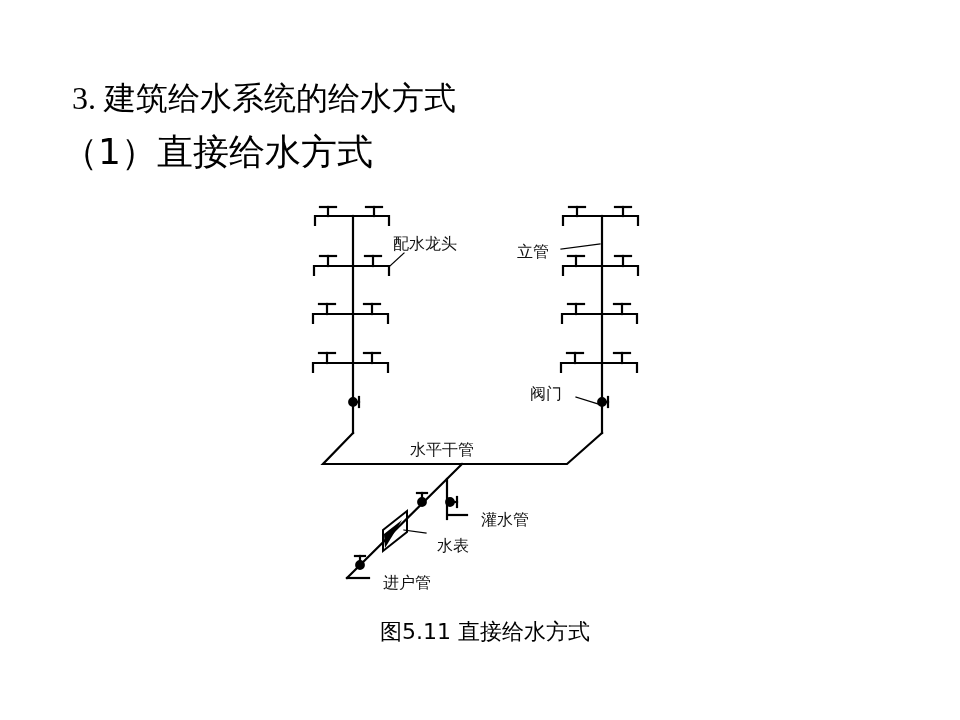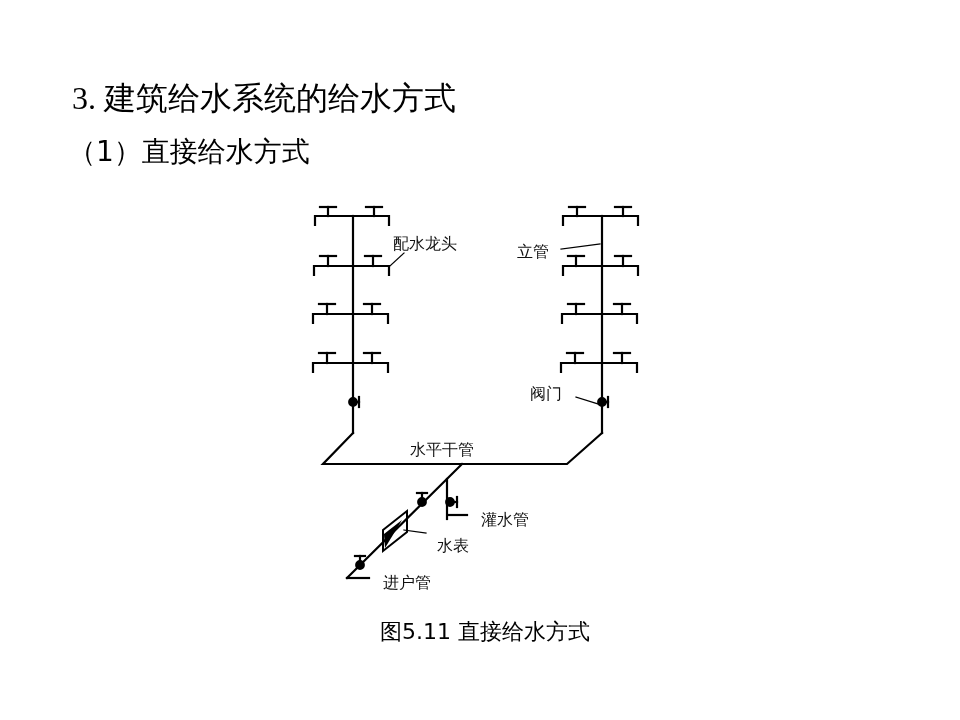--- a/index.html
+++ b/index.html
@@ -6,22 +6,22 @@
   body {
     width: 960px; height: 720px; background: #ffffff; position: relative; overflow: hidden;
     font-family: "DejaVu Sans", "Liberation Sans", sans-serif;
     color: #000;
   }
   .heading {
     position: absolute; left: 72px; top: 78px;
     font-size: 32px; line-height: 40px; white-space: nowrap; font-family: Liberation Serif, serif;
   }
   .subheading {
-    position: absolute; left: 68px; top: 132px;
-    font-size: 28px; line-height: 40px; white-space: nowrap;
+    position: absolute; left: 62px; top: 132px;
+    font-size: 36px; line-height: 40px; white-space: nowrap;
   }
   .diagram {
     position: absolute; left: 0; top: 0; width: 960px; height: 720px;
   }
   .diagram text {
     font-family: "DejaVu Serif", "Liberation Serif", serif;
     font-size: 16px; fill: #111;
   }
   .caption {
     position: absolute; left: 380px; top: 617px;

